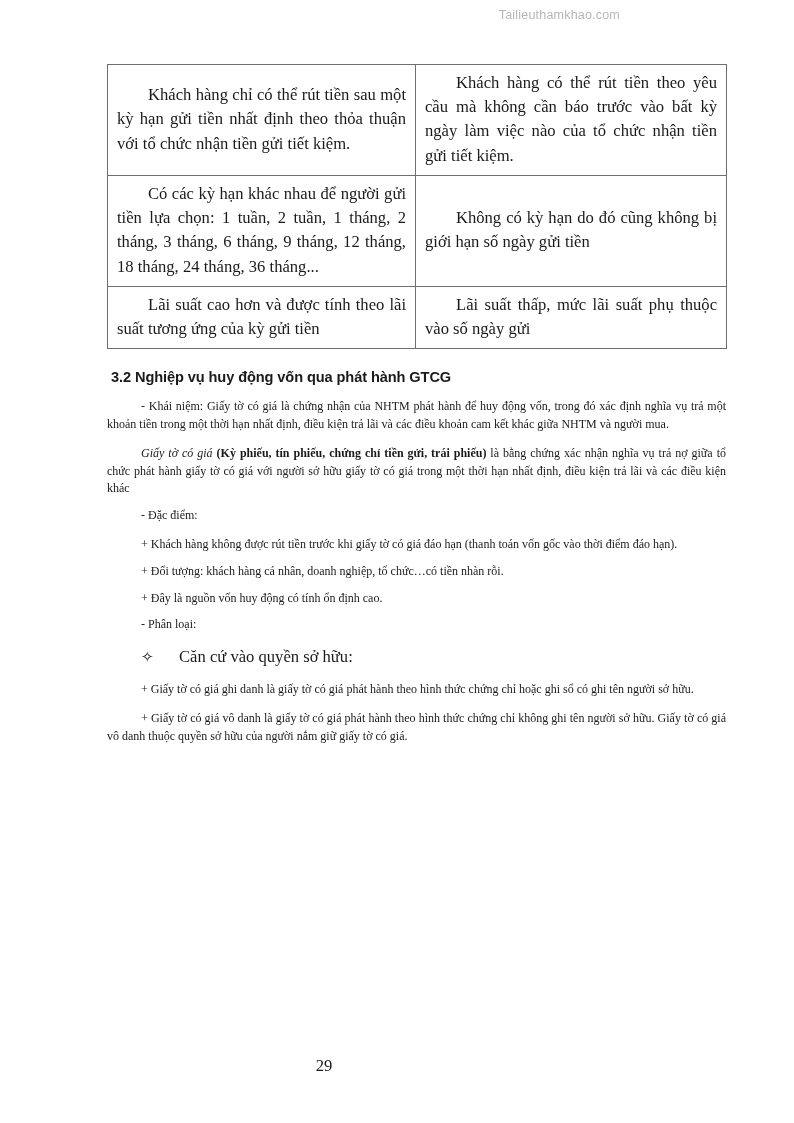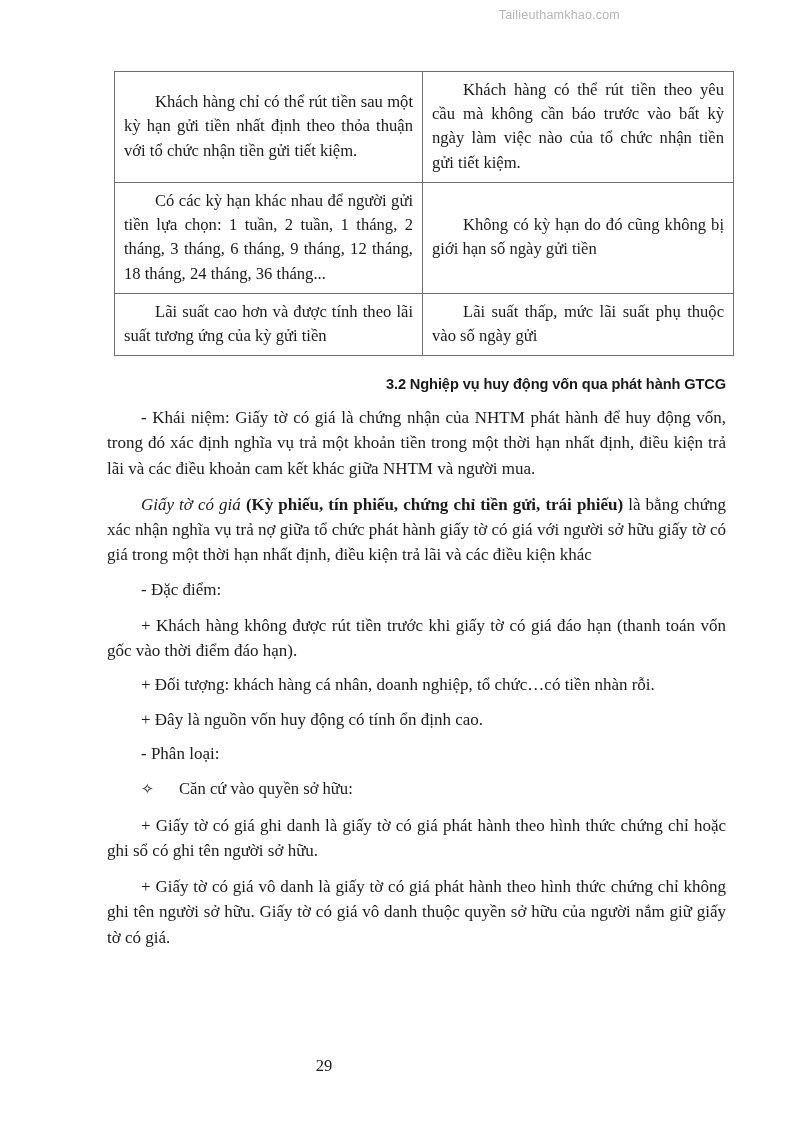--- a/index.html
+++ b/index.html
@@ -39,21 +39,21 @@
     left: 107px;
     top: 64px;
     width: 619px;
   }
 
   
   table.cmp-table {
     border-collapse: collapse;
     width: 619px;
     table-layout: fixed;
-    margin: 7px;
+    margin: 0;
   }
   table.cmp-table td {
     border: 1.1px solid #6f6f6f;
     padding: 6px 9px 7px 9px;
     vertical-align: middle;
     font-size: 16.6px;
     line-height: 1.46;
     text-align: justify;
     text-justify: inter-word;
     -webkit-hyphens: none;
@@ -68,25 +68,24 @@
 
   
   h2.sec-heading {
     font-family: "Liberation Sans", "DejaVu Sans", sans-serif;
     font-size: 14.6px;
     font-weight: bold;
     margin: 19px 0 0 0;
     padding: 0 0 0 4px;
     line-height: 1.3;
     letter-spacing: -0.1px;
-    text-align: right;
   }
 
   p.para {
-    font-size: 17px;
+    font-size: 12px;
     line-height: 1.485;
     margin: 11px 0 0 0;
     text-align: justify;
     text-justify: inter-word;
     text-indent: 34px;
     -webkit-hyphens: none;
     hyphens: none;
   }
   p.para.nojust {
     text-align: left;

